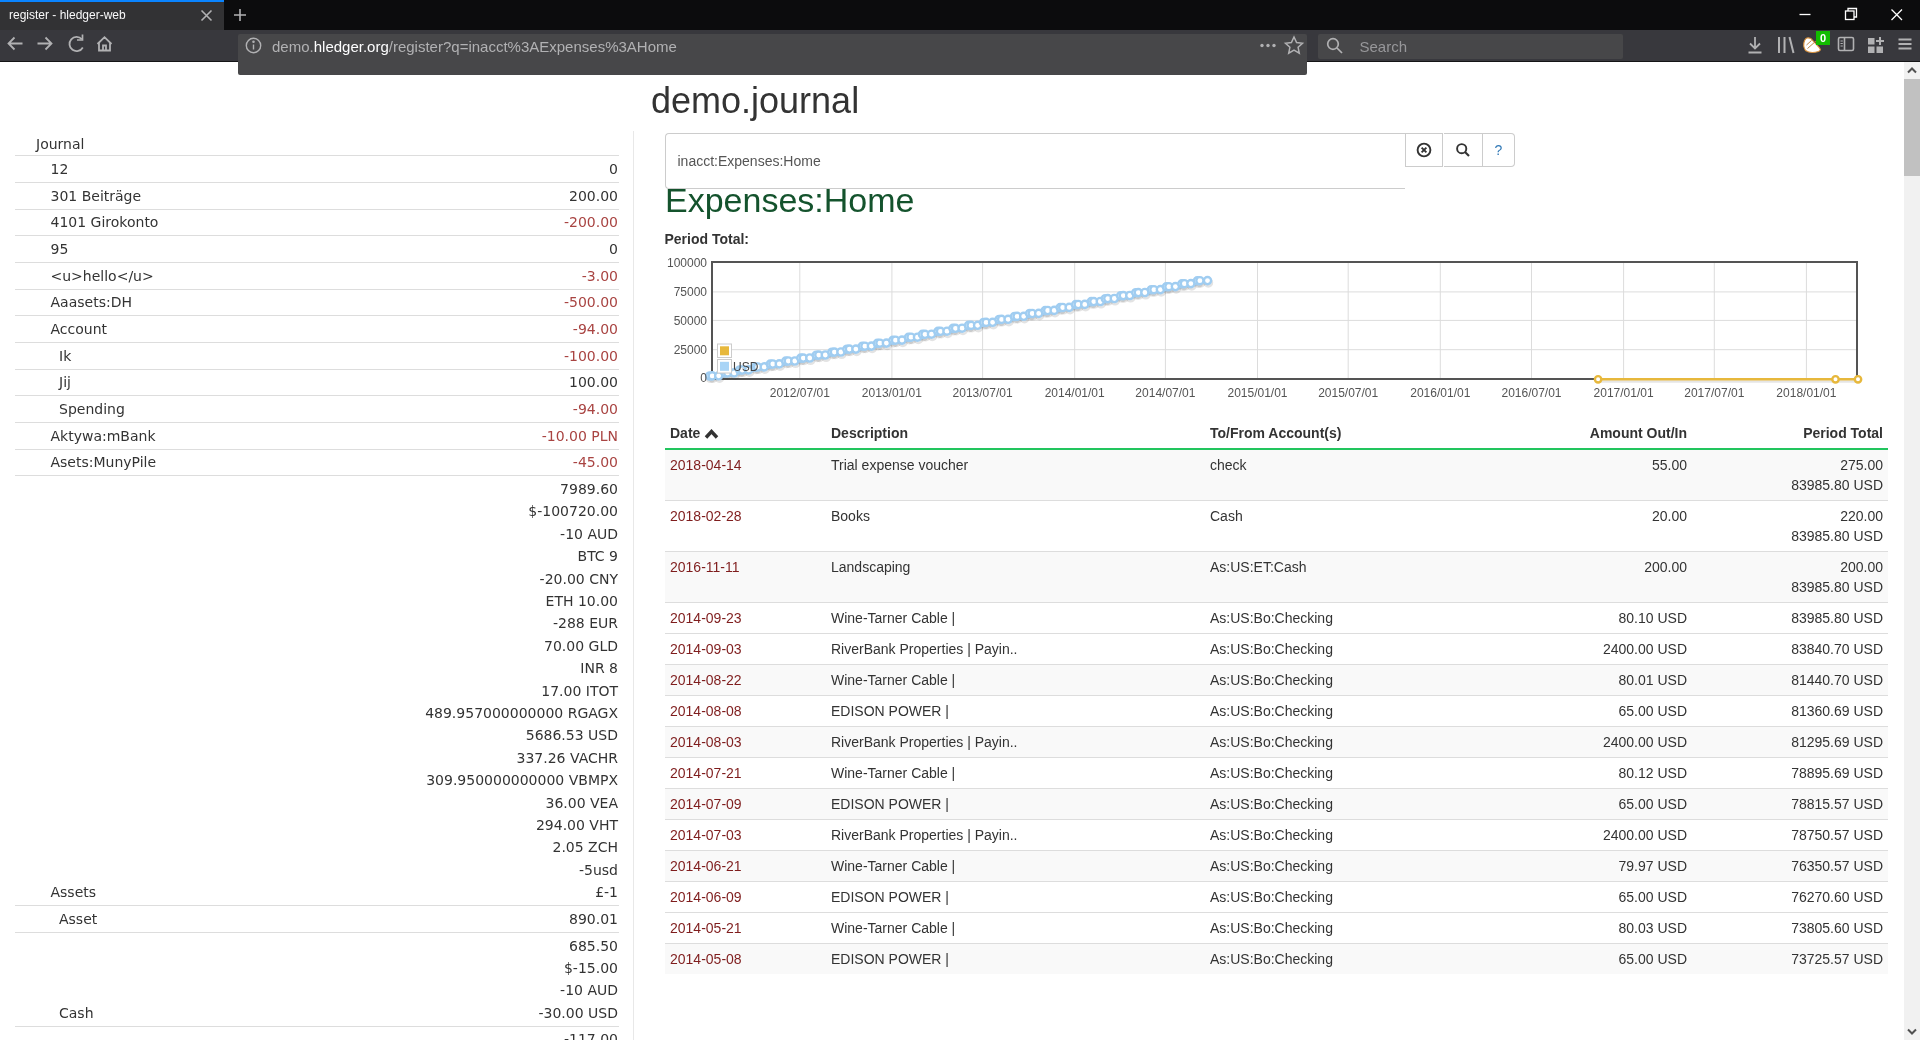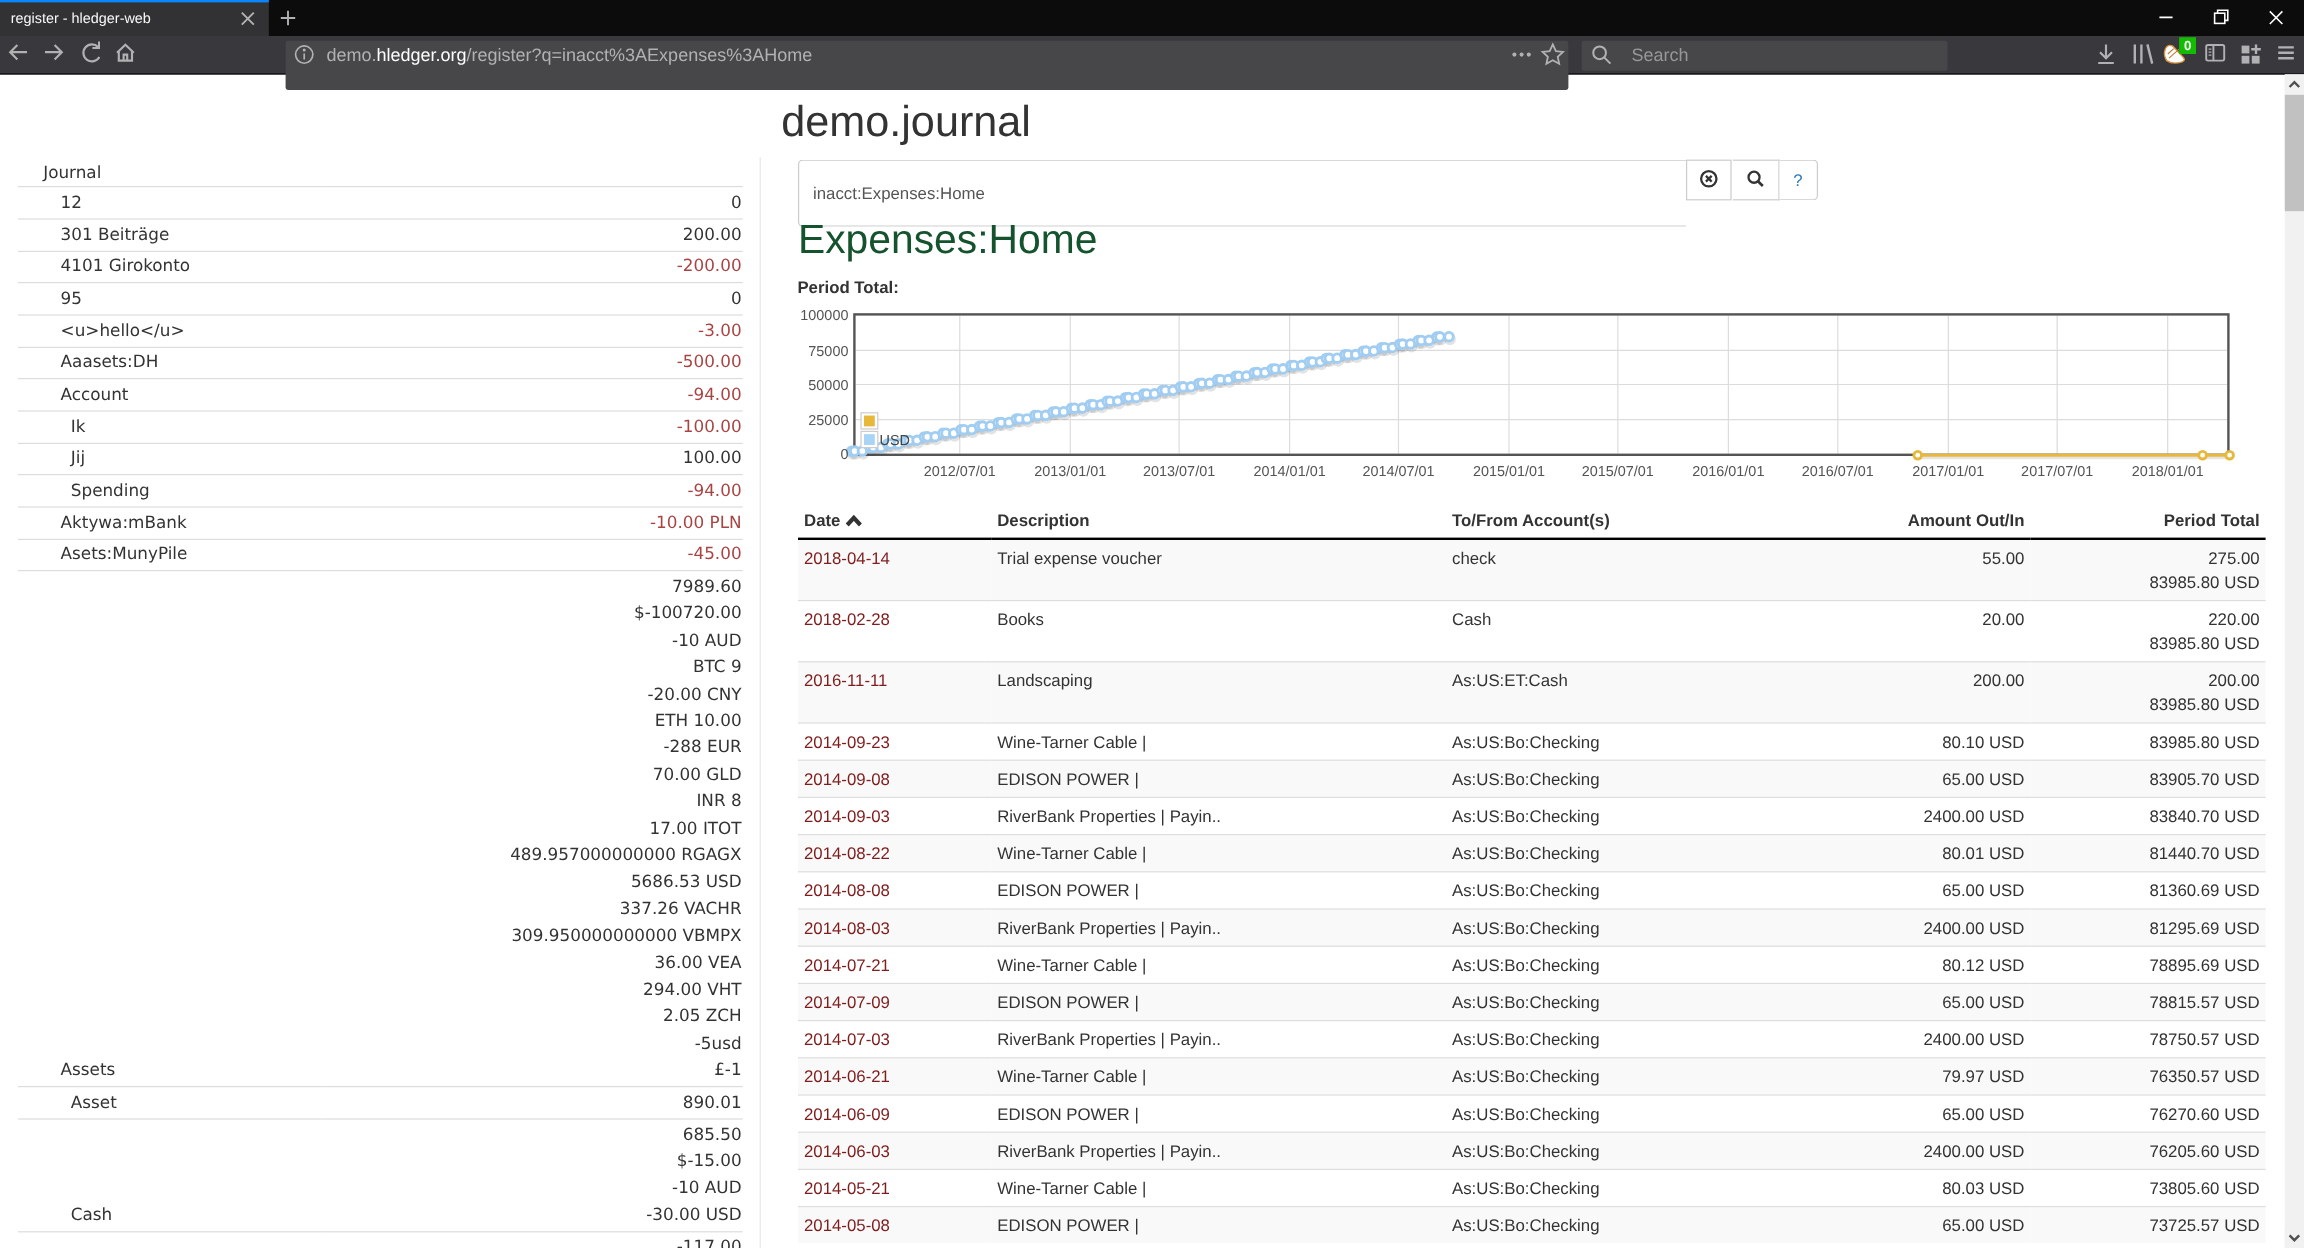--- a/index.html
+++ b/index.html
@@ -39,21 +39,21 @@
 #btn1 { left:1404.6px; width:36.9px; border-left:1px solid #ccc; }
 #btn2 { left:1443.5px; width:38.2px; }
 #btn3 { left:1482.7px; width:31.3px; border-radius:0 4px 4px 0; font-size:14px; color:#337ab7; }
 h2 { position:absolute; left:665px; top:184px; font-size:34px; font-weight:normal; color:#14532d; line-height:33px; }
 #ptotal { position:absolute; left:664.5px; top:230.5px; font-size:14px; font-weight:bold; color:#333; }
 #chart { position:absolute; left:650px; top:250px; }
 
 
 #reg { position:absolute; left:665px; top:418px; width:1223px; border-collapse:collapse;
   font-size:14px; line-height:20px; color:#333; table-layout:fixed; }
-#reg th { text-align:left; font-weight:bold; padding:5px; border-bottom:2px solid #000000; }
+#reg th { text-align:left; font-weight:bold; padding:5px; border-bottom:2px solid #22c55e; }
 #reg td { padding:5px; border-top:1px solid #ddd; vertical-align:top; overflow:hidden; white-space:nowrap; }
 #reg .r { text-align:right; }
 #reg tr.odd td { background:#f9f9f9; }
 #reg a { color:#7f1d1d; text-decoration:none; }
 
 
 #scroll { position:absolute; left:1904.3px; top:62px; width:15.7px; height:978px; background:#f1f1f1; }
 #thumb { position:absolute; left:0; top:16.5px; width:15.7px; height:97px; background:#c1c1c1; }
 .sbtn { position:absolute; left:0; width:15.7px; height:17px; background:#f1f1f1; }
 </style></head>
@@ -553,29 +553,20 @@
       </tr>
 <tr>
         <td><a>2014-09-23</a></td>
         <td>Wine-Tarner Cable |</td>
         <td>As:US:Bo:Checking</td>
         <td class="r">80.10 USD</td>
         <td class="r">
           <div>83985.80 USD</div>
         </td>
       </tr>
-<tr class="odd">
-        <td><a>2014-09-08</a></td>
-        <td>EDISON POWER |</td>
-        <td>As:US:Bo:Checking</td>
-        <td class="r">65.00 USD</td>
-        <td class="r">
-          <div>83905.70 USD</div>
-        </td>
-      </tr>
 <tr>
         <td><a>2014-09-03</a></td>
         <td>RiverBank Properties | Payin..</td>
         <td>As:US:Bo:Checking</td>
         <td class="r">2400.00 USD</td>
         <td class="r">
           <div>83840.70 USD</div>
         </td>
       </tr>
 <tr class="odd">
@@ -641,29 +632,20 @@
           <div>76350.57 USD</div>
         </td>
       </tr>
 <tr>
         <td><a>2014-06-09</a></td>
         <td>EDISON POWER |</td>
         <td>As:US:Bo:Checking</td>
         <td class="r">65.00 USD</td>
         <td class="r">
           <div>76270.60 USD</div>
-        </td>
-      </tr>
-<tr class="odd">
-        <td><a>2014-06-03</a></td>
-        <td>RiverBank Properties | Payin..</td>
-        <td>As:US:Bo:Checking</td>
-        <td class="r">2400.00 USD</td>
-        <td class="r">
-          <div>76205.60 USD</div>
         </td>
       </tr>
 <tr>
         <td><a>2014-05-21</a></td>
         <td>Wine-Tarner Cable |</td>
         <td>As:US:Bo:Checking</td>
         <td class="r">80.03 USD</td>
         <td class="r">
           <div>73805.60 USD</div>
         </td>

